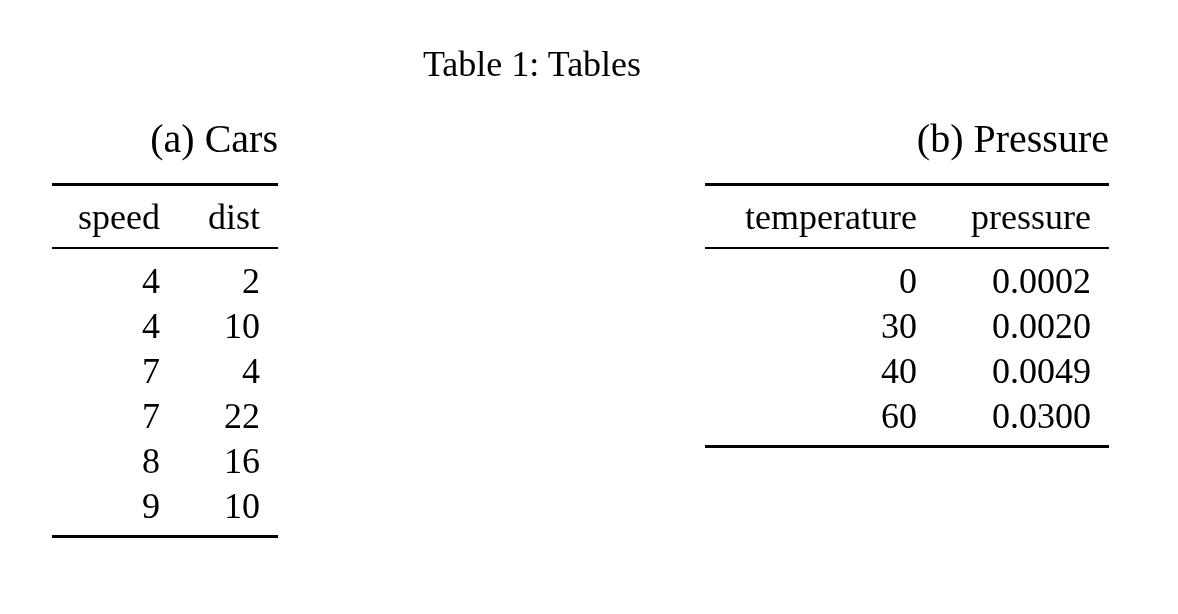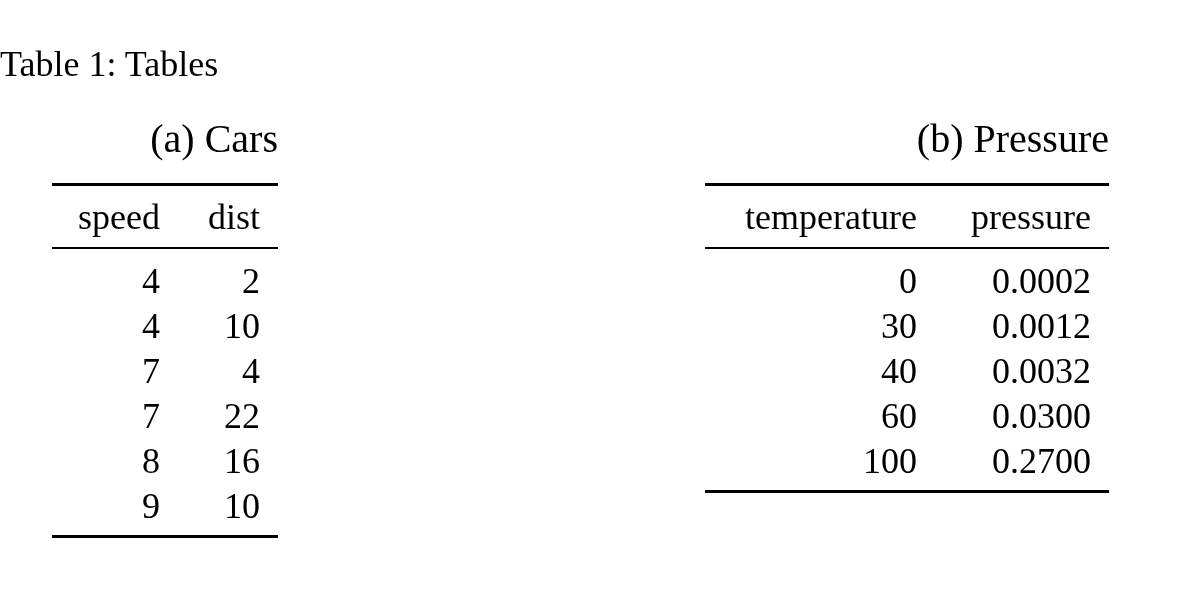--- a/index.html
+++ b/index.html
@@ -14,20 +14,21 @@
     background: #ffffff;
     color: #000000;
     font-family: "Liberation Serif", serif;
     overflow: hidden;
   }
   .caption-title {
     position: absolute;
     top: 42px;
     left: 0;
     width: 1064px;
+    text-align: center;
     font-size: 36px;
     line-height: 44px;
     white-space: nowrap;
   }
   .subtable {
     position: absolute;
     top: 117px;
   }
   .subtable.st-a { left: 52px;  width: 226px; }
   .subtable.st-b { left: 705px; width: 404px; }
@@ -132,31 +133,27 @@
           <th>pressure</th>
         </tr>
       </thead>
       <tbody>
         <tr>
           <td>0</td>
           <td>0.0002</td>
         </tr>
         <tr>
           <td>30</td>
-          <td>0.0012</td>
+          <td>0.0020</td>
         </tr>
         <tr>
           <td>40</td>
-          <td>0.0032</td>
+          <td>0.0049</td>
         </tr>
         <tr>
           <td>60</td>
           <td>0.0300</td>
-        </tr>
-        <tr>
-          <td>100</td>
-          <td>0.2700</td>
         </tr>
       </tbody>
     </table>
   </div>
 
 </div>
 
 </body></html>

